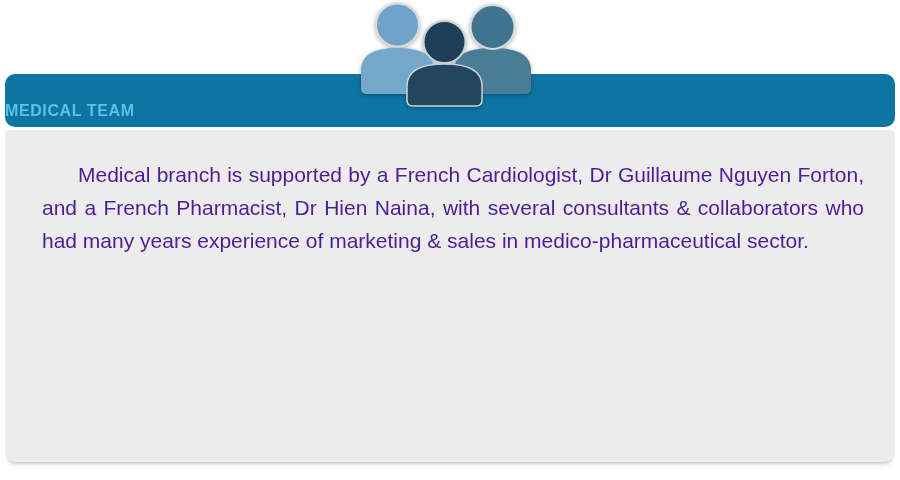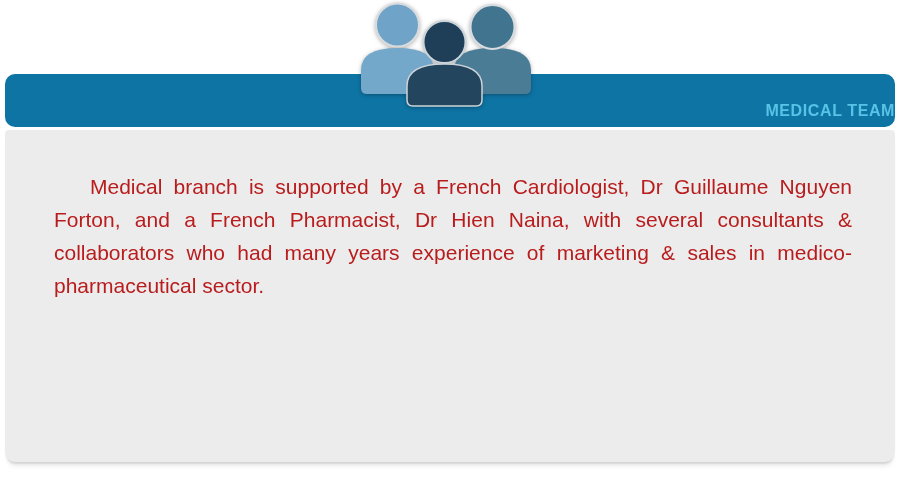--- a/index.html
+++ b/index.html
@@ -29,21 +29,21 @@
   .header-bar {
     position: absolute;
     left: 5px;
     top: 74px;
     width: 890px;
     height: 53px;
     background: #0e74a4;
     border-radius: 10px;
     z-index: 2;
     display: flex;
-    justify-content: flex-end;
+    justify-content: flex-start;
     align-items: flex-end;
     padding-bottom: 8px;
     box-sizing: border-box;
   }
   .header-title {
     font-size: 16px;
     font-weight: bold;
     letter-spacing: 0.6px;
     color: #58c3e7;
     line-height: 1;
@@ -56,24 +56,24 @@
     width: 890px;
     height: 332px;
     background: #ececed;
     border-radius: 4px 4px 10px 10px;
     box-shadow: 0 3px 2px -1px rgba(0,0,0,0.10), 0 7px 5px -3px rgba(0,0,0,0.08);
     z-index: 1;
     box-sizing: border-box;
     padding: 28px 31px 0 37px;
   }
   .content-panel p {
-    margin: 12px;
+    margin: 0;
     font-size: 21px;
     line-height: 33px;
-    color: #b91c1c;
+    color: #4c1d95;
     text-align: justify;
     text-indent: 36px;
   }
   .content-panel p + p {
     margin-top: 18px;
   }
 </style>
 </head>
 <body>
 

